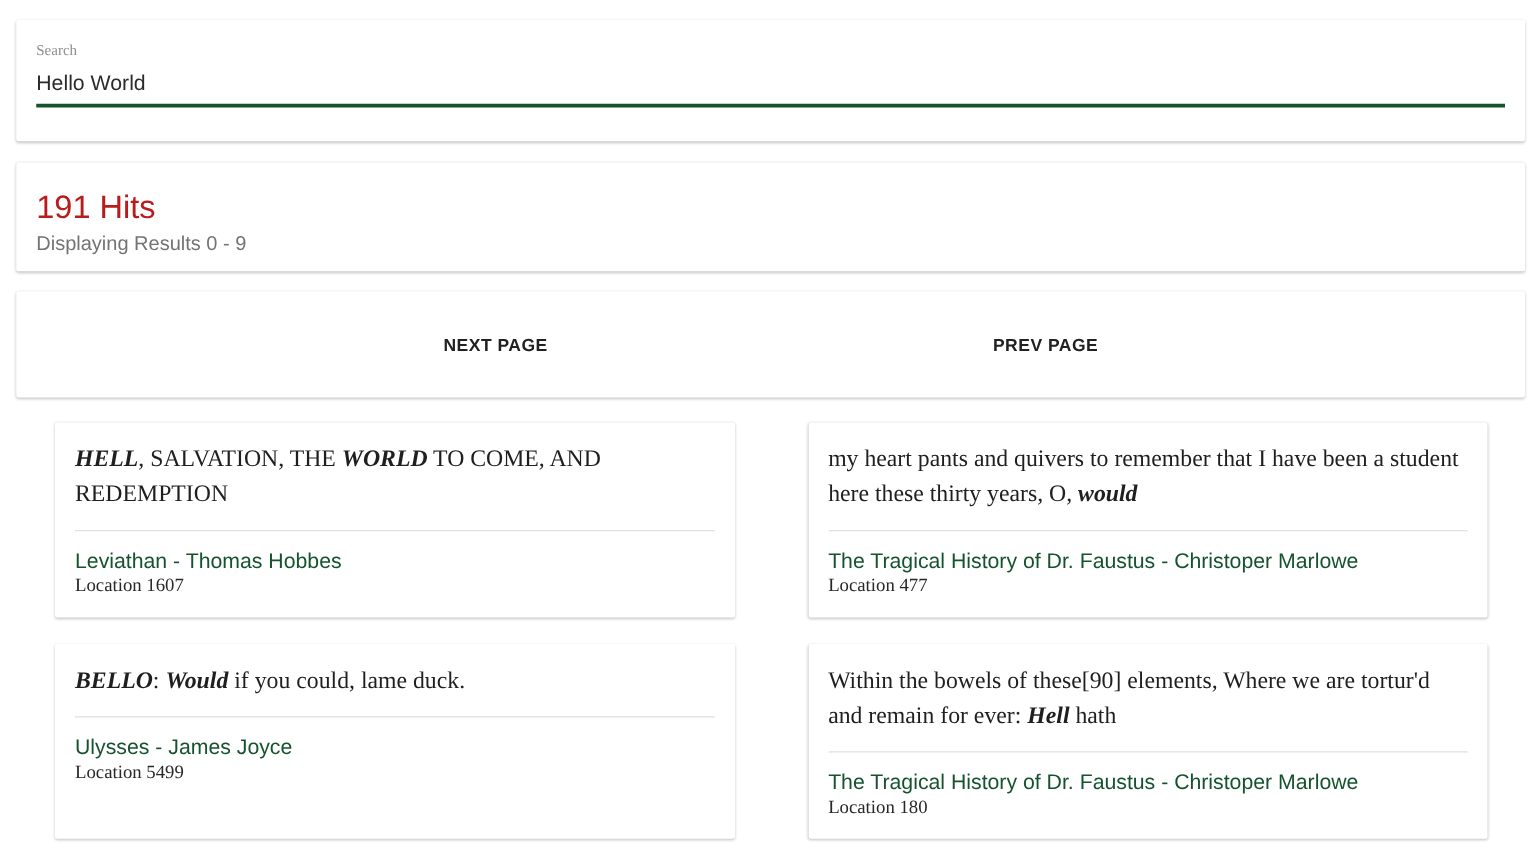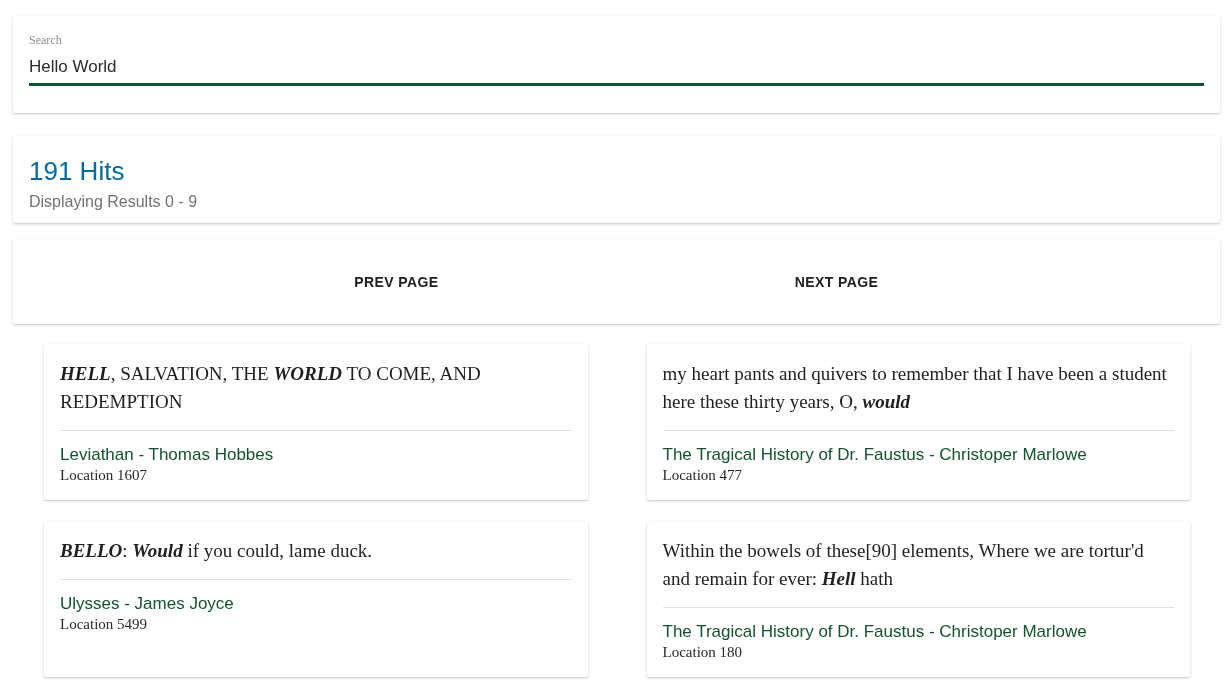--- a/index.html
+++ b/index.html
@@ -11,21 +11,21 @@
     overflow: hidden;
   }
   .card {
     background: #ffffff;
     border-radius: 2px;
     box-shadow: 0 1px 3px rgba(0,0,0,0.14), 0 1px 2px rgba(0,0,0,0.10);
   }
   .top-wrap { padding: 16px 11px 0 13px; }
 
   
-  .search-card { height: 97px; padding: 17px 16px 0; margin-bottom: 23px; }
+  .search-card { height: 97px; padding: 17px 16px 0; margin-bottom: 17px; }
   .search-label {
     display: block;
     font-family: "Liberation Serif", serif;
     font-size: 12px;
     color: #8d8d8d;
   }
   .search-input {
     display: block;
     width: 100%;
     border: none;
@@ -37,21 +37,21 @@
     color: #2b2b2b;
     padding: 9px 0 6px;
   }
 
   
   .hits-card { height: 87px; padding: 16px; margin-bottom: 16px; }
   .hits-heading {
     font-size: 26px;
     line-height: 30px;
     font-weight: 400;
-    color: #0369a1;
+    color: #b91c1c;
     margin-top: 4px;
   }
   .hits-sub {
     font-size: 16px;
     line-height: 22px;
     color: #737373;
     margin-top: 5px;
   }
 
   
@@ -120,22 +120,22 @@
     <label class="search-label">Search</label>
     <input class="search-input" type="text" value="Hello World" style="">
   </div>
 
   <div class="card hits-card">
     <div class="hits-heading">191 Hits</div>
     <div class="hits-sub">Displaying Results 0 - 9</div>
   </div>
 
   <div class="card pagination-card">
+    <button class="page-btn">NEXT PAGE</button>
     <button class="page-btn">PREV PAGE</button>
-    <button class="page-btn">NEXT PAGE</button>
   </div>
 
 </div>
 
 <div class="results-wrap">
   <div class="results-grid">
   <div class="card result-card">
     <div class="result-quote"><span class="hl">HELL</span><span>, SALVATION, THE </span><span class="hl">WORLD</span><span> TO COME, AND REDEMPTION</span></div>
     <hr class="result-divider">
     <div class="result-source">Leviathan - Thomas Hobbes</div>

